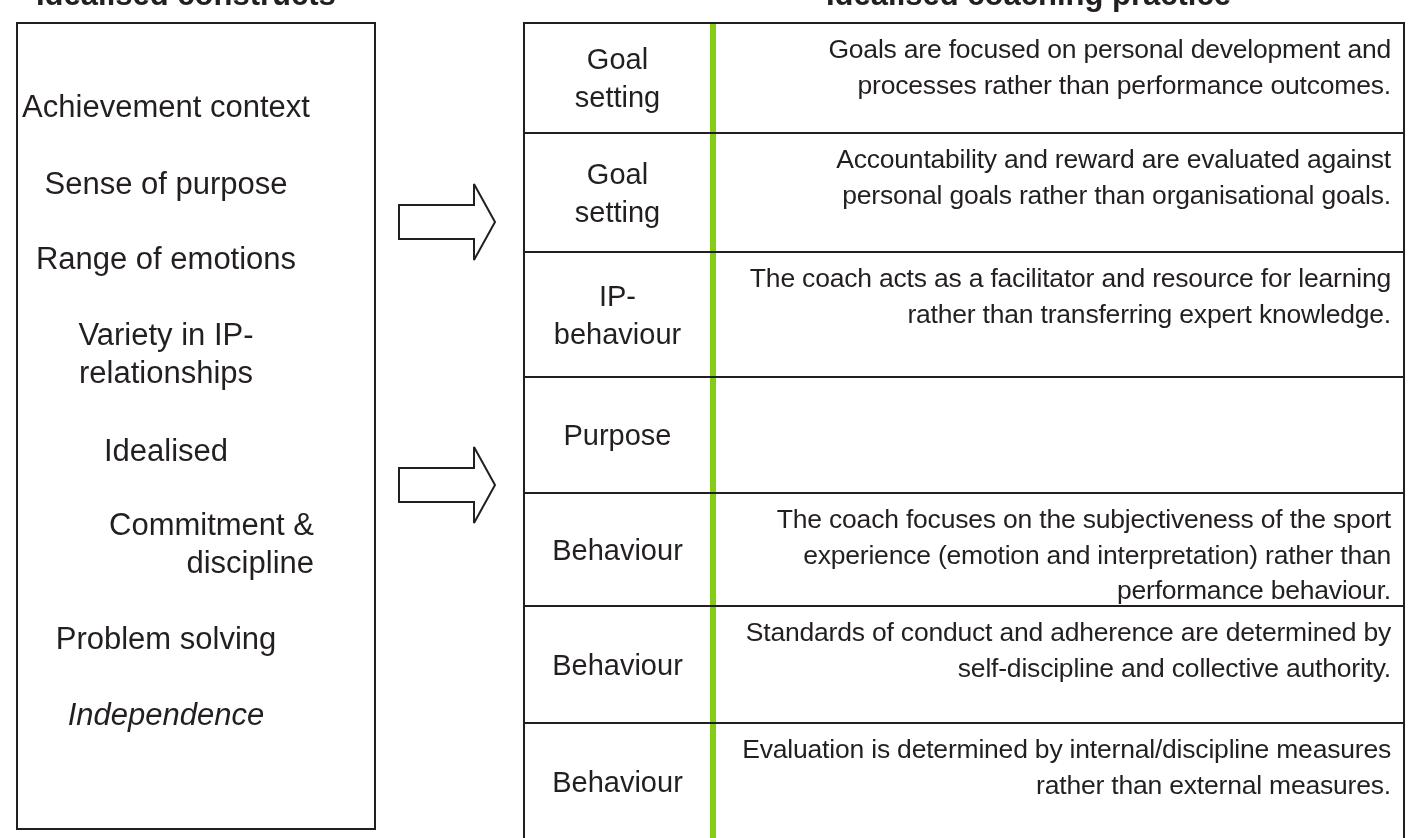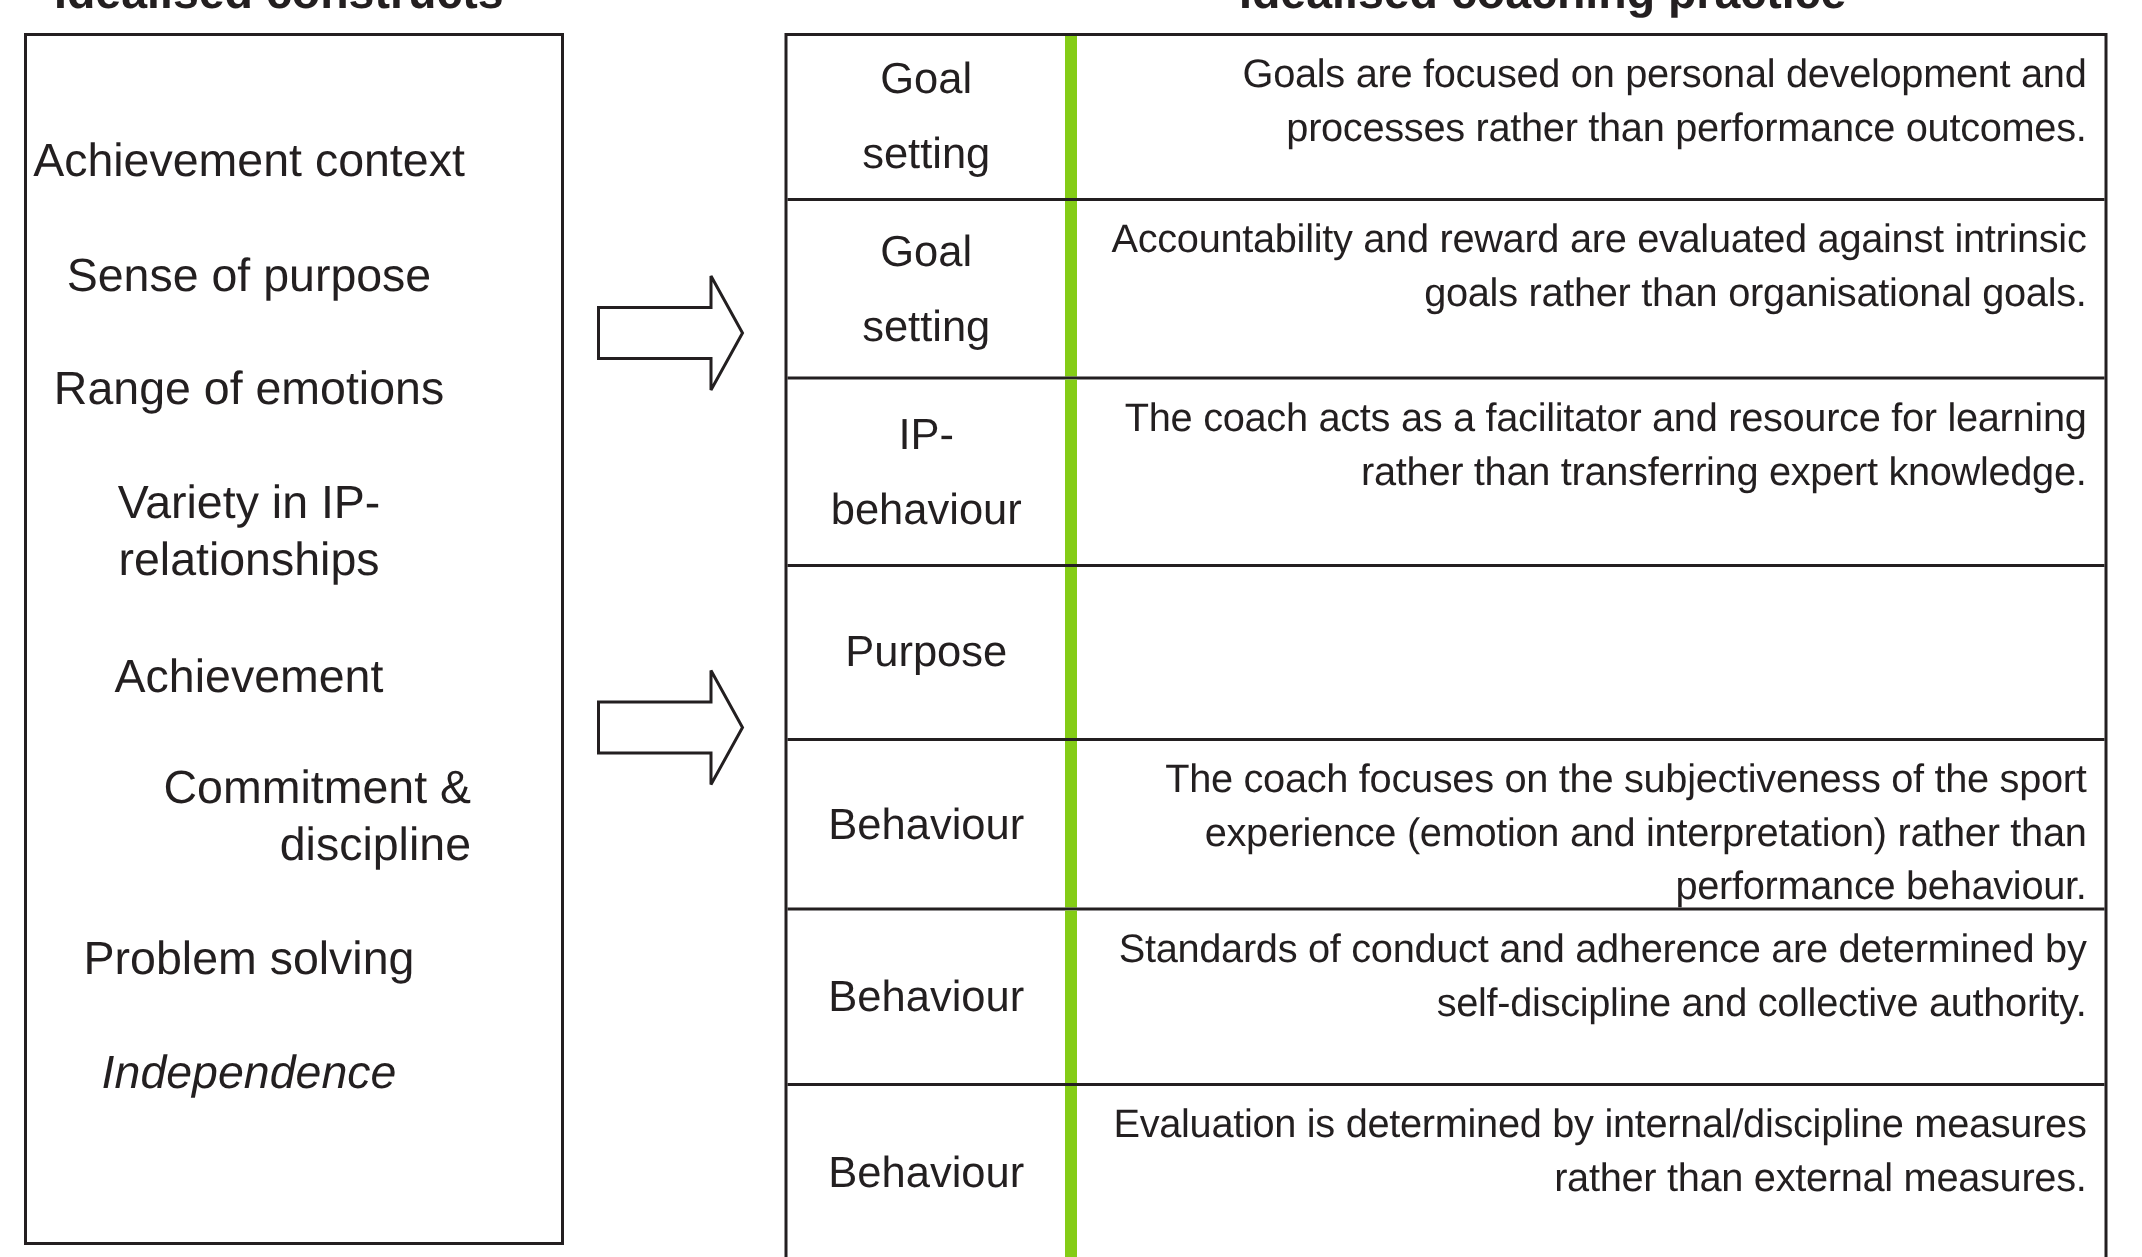--- a/index.html
+++ b/index.html
@@ -25,43 +25,43 @@
 
   .arrow { position: absolute; left: 398px; width: 100px; height: 80px; }
 
   .practice-table {
     position: absolute; left: 523px; top: 22px; width: 878px;
     border: 2px solid #231f20; box-sizing: content-box;
   }
   .row { position: relative; display: flex; border-top: 2px solid #231f20; box-sizing: border-box; }
   .row:first-child { border-top: none; }
   .cat {
-    width: 185px; flex: none; border-right: 8px solid #84cc16;
+    width: 185px; flex: none; border-right: 6px solid #84cc16;
     display: flex; align-items: center; justify-content: center;
-    text-align: center; font-size: 29px; line-height: 50px; white-space: pre-line;
+    text-align: center; font-size: 29px; line-height: 38px; white-space: pre-line;
   }
   .desc {
     flex: 1; padding: 8px 12px 8px 21px; font-size: 26.5px; line-height: 35.5px;
     letter-spacing: -0.2px;
     text-align: right;
   }
 </style>
 </head>
 <body>
 
 <div class="title left">Idealised constructs</div>
 <div class="title right">Idealised coaching practice</div>
 
 <div class="constructs-box" id="constructs-box">
     <div class="construct" style="top: 64px;">Achievement context</div>
     <div class="construct" style="top: 141px;">Sense of purpose</div>
     <div class="construct" style="top: 216px;">Range of emotions</div>
     <div class="construct" style="top: 292px;">Variety in IP-
 relationships</div>
-    <div class="construct" style="top: 408px;">Achievement</div>
+    <div class="construct" style="top: 408px;">Idealised</div>
     <div class="construct" style="top: 482px; text-align: right;">Commitment &amp;
 discipline</div>
     <div class="construct" style="top: 596px;">Problem solving</div>
     <div class="construct" style="top: 672px; font-style: italic;">Independence</div>
   </div>
 
 <div id="arrows-layer">
     <div class="arrow" style="top: 182px;"><svg width="100" height="80" viewBox="0 0 100 80">
         <polygon points="1,23 76,23 76,2 97,40 76,78 76,57 1,57" fill="#ffffff" stroke="#231f20" stroke-width="2"></polygon>
       </svg></div>
@@ -72,21 +72,21 @@
 
 <div class="practice-table" id="practice-table">
     <div class="row" style="height: 108px;">
       <div class="cat">Goal
 setting</div>
       <div class="desc">Goals are focused on personal development and processes rather than performance outcomes.</div>
     </div>
     <div class="row" style="height: 119px;">
       <div class="cat">Goal
 setting</div>
-      <div class="desc">Accountability and reward are evaluated against intrinsic goals rather than organisational goals.</div>
+      <div class="desc">Accountability and reward are evaluated against personal goals rather than organisational goals.</div>
     </div>
     <div class="row" style="height: 125px;">
       <div class="cat">IP-
 behaviour</div>
       <div class="desc">The coach acts as a facilitator and resource for learning rather than transferring expert knowledge.</div>
     </div>
     <div class="row" style="height: 116px;">
       <div class="cat">Purpose</div>
     </div>
     <div class="row" style="height: 113px;">

